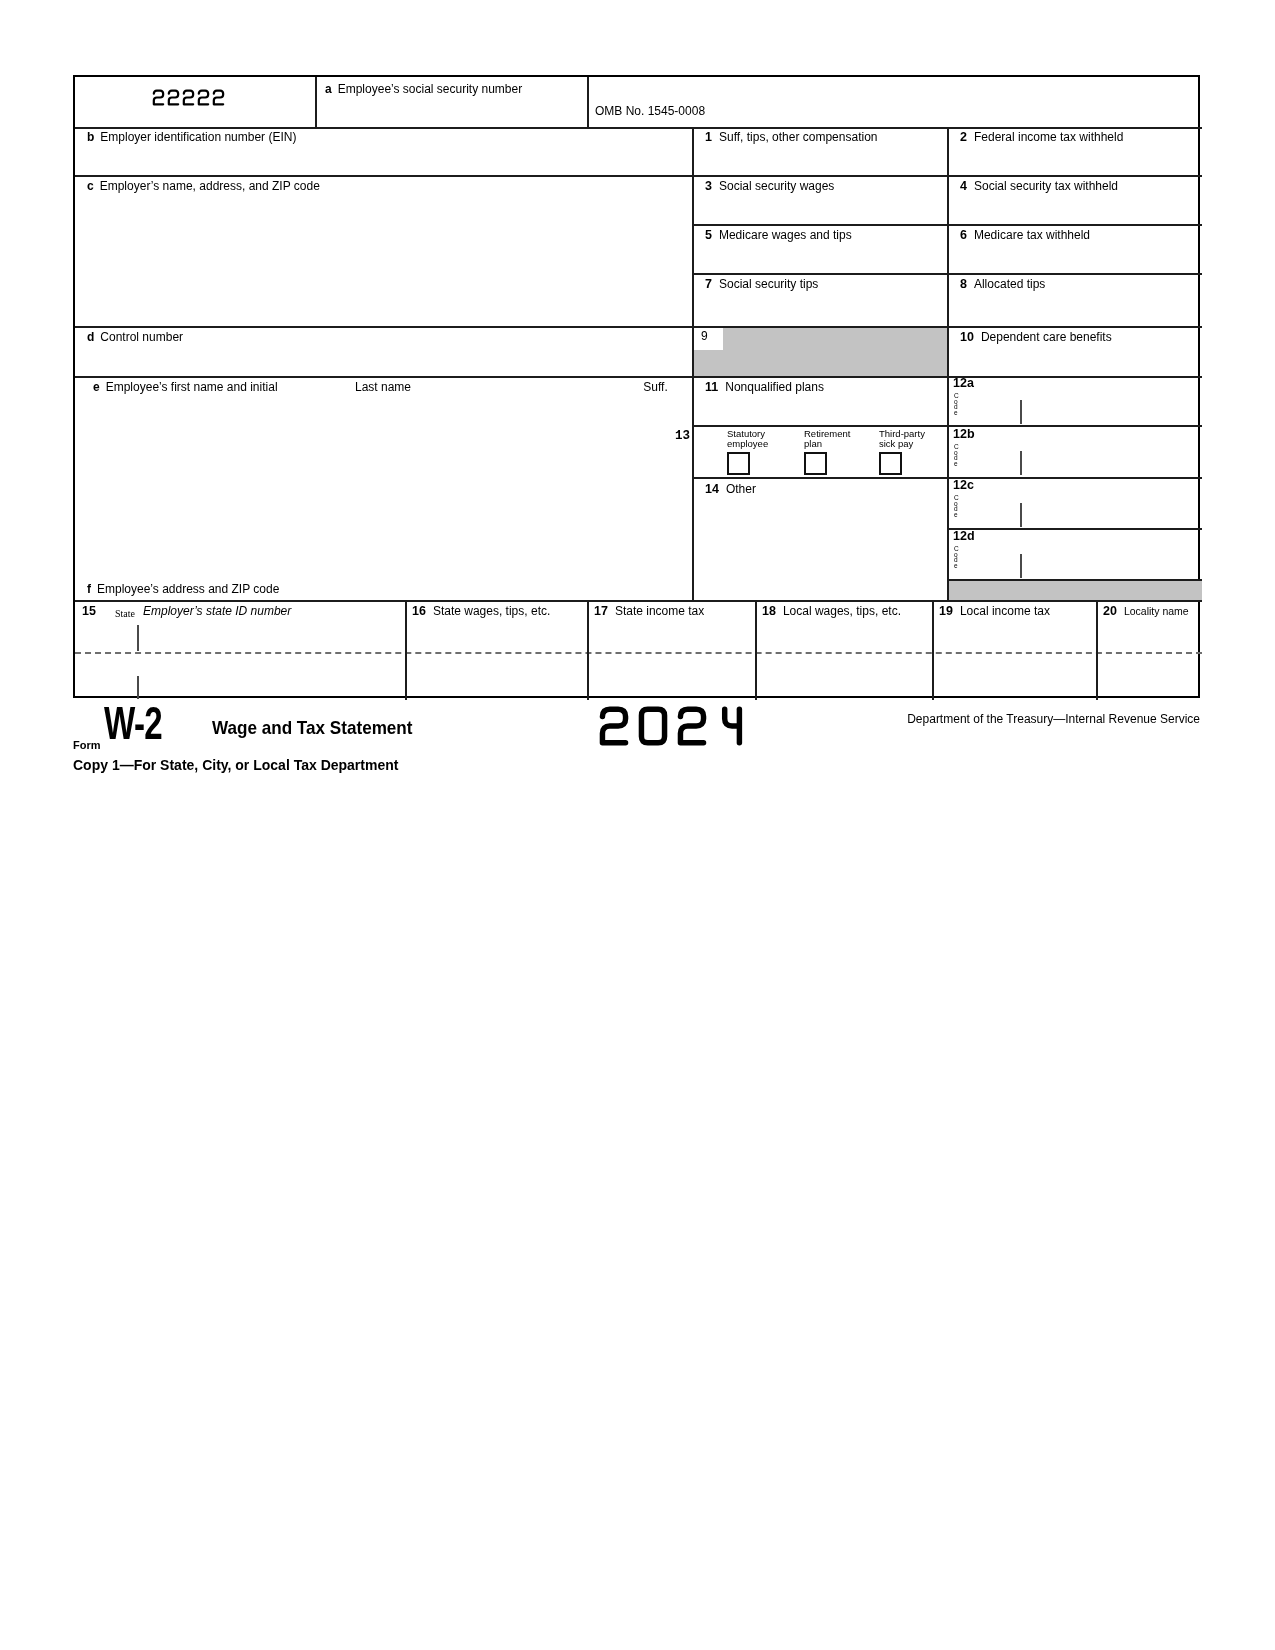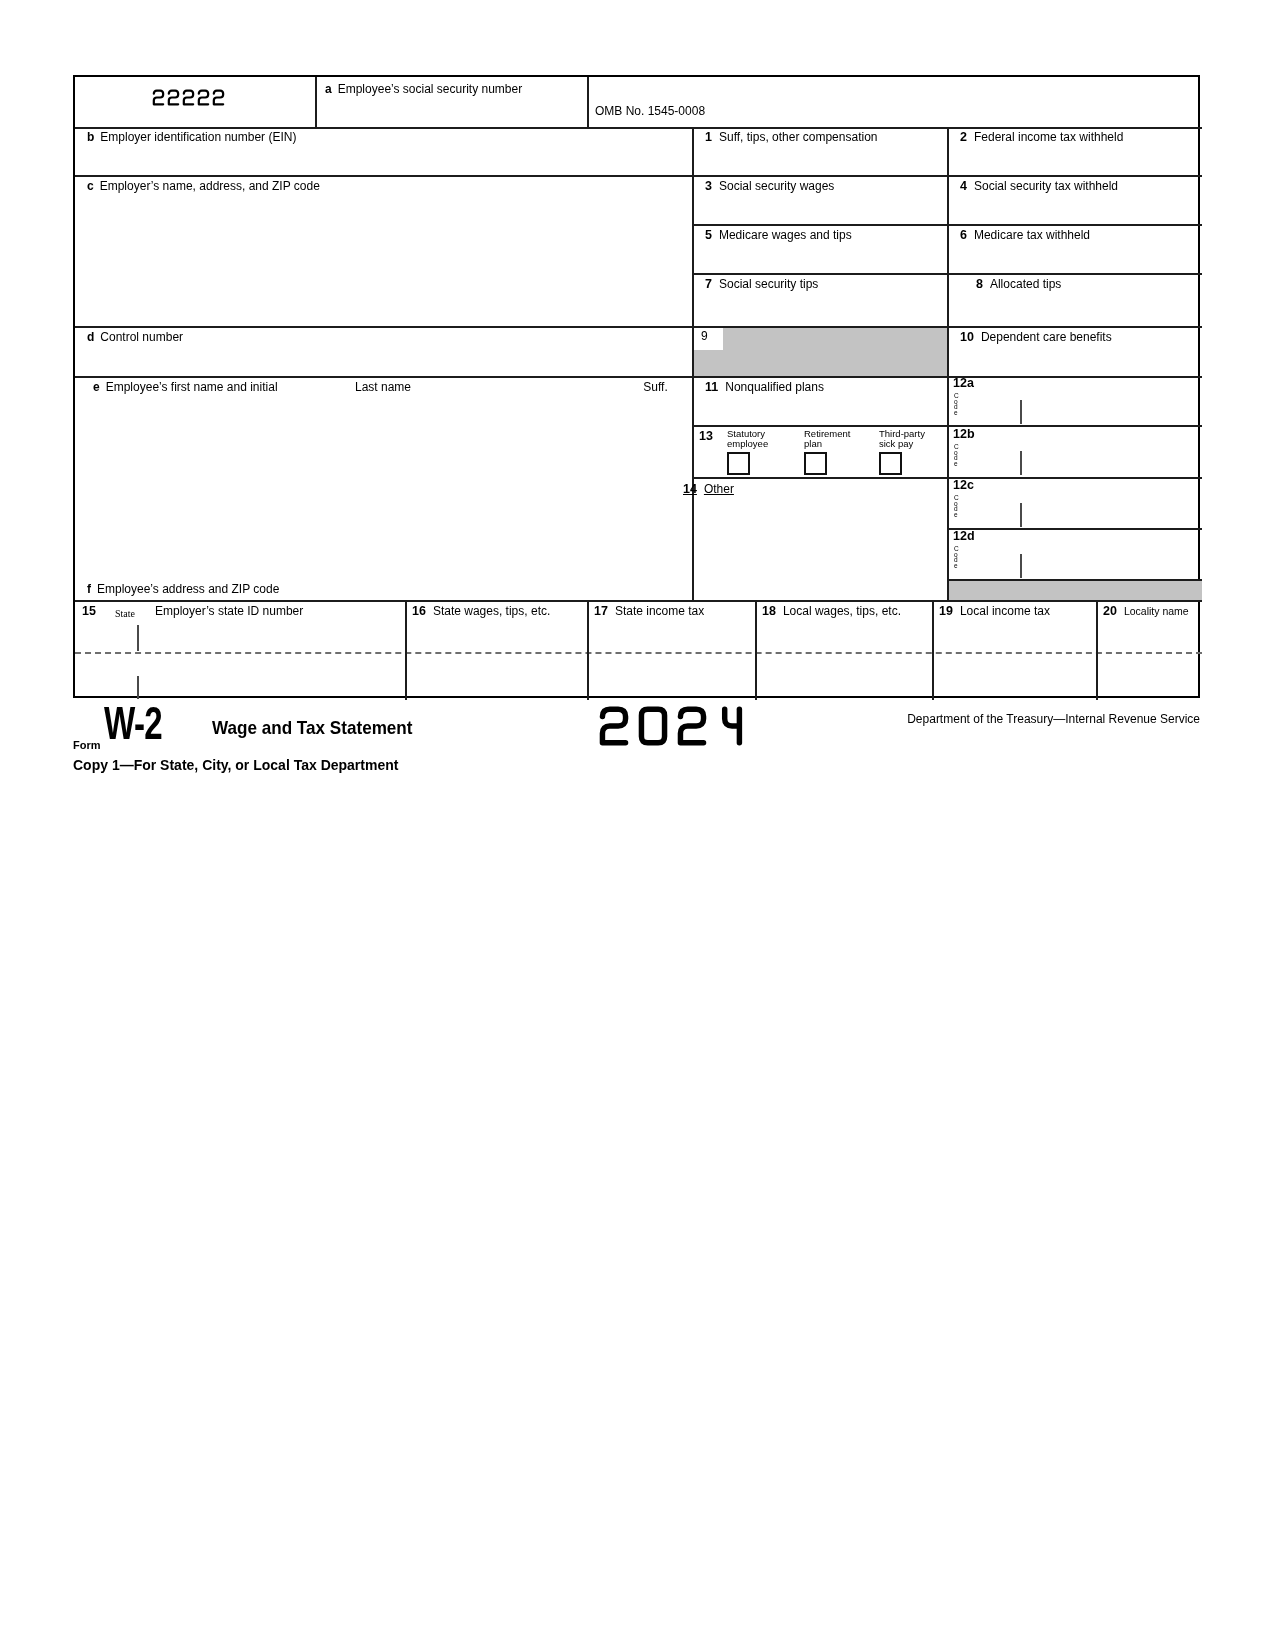--- a/index.html
+++ b/index.html
@@ -120,54 +120,54 @@
     </div>
     <div class="lbl" style="left:630px;top:152px;">
       <span class="num">5</span><span>Medicare wages and tips</span>
     </div>
     <div class="lbl" style="left:885px;top:152px;">
       <span class="num">6</span><span>Medicare tax withheld</span>
     </div>
     <div class="lbl" style="left:630px;top:201px;">
       <span class="num">7</span><span>Social security tips</span>
     </div>
-    <div class="lbl" style="left:885px;top:201px;margin-left:16px;">
+    <div class="lbl" style="left:885px;top:201px;">
       <span class="num">8</span><span>Allocated tips</span>
     </div>
     <div class="lbl" style="left:885px;top:254px;">
       <span class="num">10</span><span>Dependent care benefits</span>
     </div>
     <div class="lbl" style="left:630px;top:304px;">
       <span class="num">11</span><span>Nonqualified plans</span>
     </div>
 
     <div class="lbl" style="left:878px;top:300px;"><span class="num" style="margin-right:0;">12a</span></div>
     <div class="codev" style="left:879px;top:316px;">Code</div>
     <div class="lbl" style="left:878px;top:351px;"><span class="num" style="margin-right:0;">12b</span></div>
     <div class="codev" style="left:879px;top:367px;">Code</div>
     <div class="lbl" style="left:878px;top:402px;"><span class="num" style="margin-right:0;">12c</span></div>
     <div class="codev" style="left:879px;top:418px;">Code</div>
     <div class="lbl" style="left:878px;top:453px;"><span class="num" style="margin-right:0;">12d</span></div>
     <div class="codev" style="left:879px;top:469px;">Code</div>
 
-    <div class="lbl" style="left:624px;top:353px;"><span class="num" style="margin-right:0;">13</span></div>
+    <div class="lbl" style="left:600px;top:353px;font-family:Liberation Mono, monospace;"><span class="num" style="margin-right:0;">13</span></div>
     <div class="optlbl" style="left:652px;top:352px;">Statutory employee</div>
     <div class="optlbl" style="left:729px;top:352px;">Retirement plan</div>
     <div class="optlbl" style="left:804px;top:352px;">Third-party sick pay</div>
     <div class="checkbox" style="left:652px;top:375px;"></div>
     <div class="checkbox" style="left:729px;top:375px;"></div>
     <div class="checkbox" style="left:804px;top:375px;"></div>
 
-    <div class="lbl" style="left:608px;top:406px;text-decoration:underline;">
+    <div class="lbl" style="left:630px;top:406px;">
       <span class="num">14</span><span>Other</span>
     </div>
 
     <div class="lbl" style="left:7px;top:528px;"><span class="num" style="margin-right:0;">15</span></div>
     <div class="lbl small" style="left:40px;top:530px;font-family:Liberation Serif, serif;">State</div>
-    <div class="lbl" style="left:80px;top:528px;">Employer’s state ID number</div>
+    <div class="lbl" style="left:68px;top:528px;font-style:italic;">Employer’s state ID number</div>
     <div class="lbl" style="left:337px;top:528px;">
       <span class="num">16</span><span>State wages, tips, etc.</span>
     </div>
     <div class="lbl" style="left:519px;top:528px;">
       <span class="num">17</span><span>State income tax</span>
     </div>
     <div class="lbl" style="left:687px;top:528px;">
       <span class="num">18</span><span>Local wages, tips, etc.</span>
     </div>
     <div class="lbl" style="left:864px;top:528px;text-align:center;">

